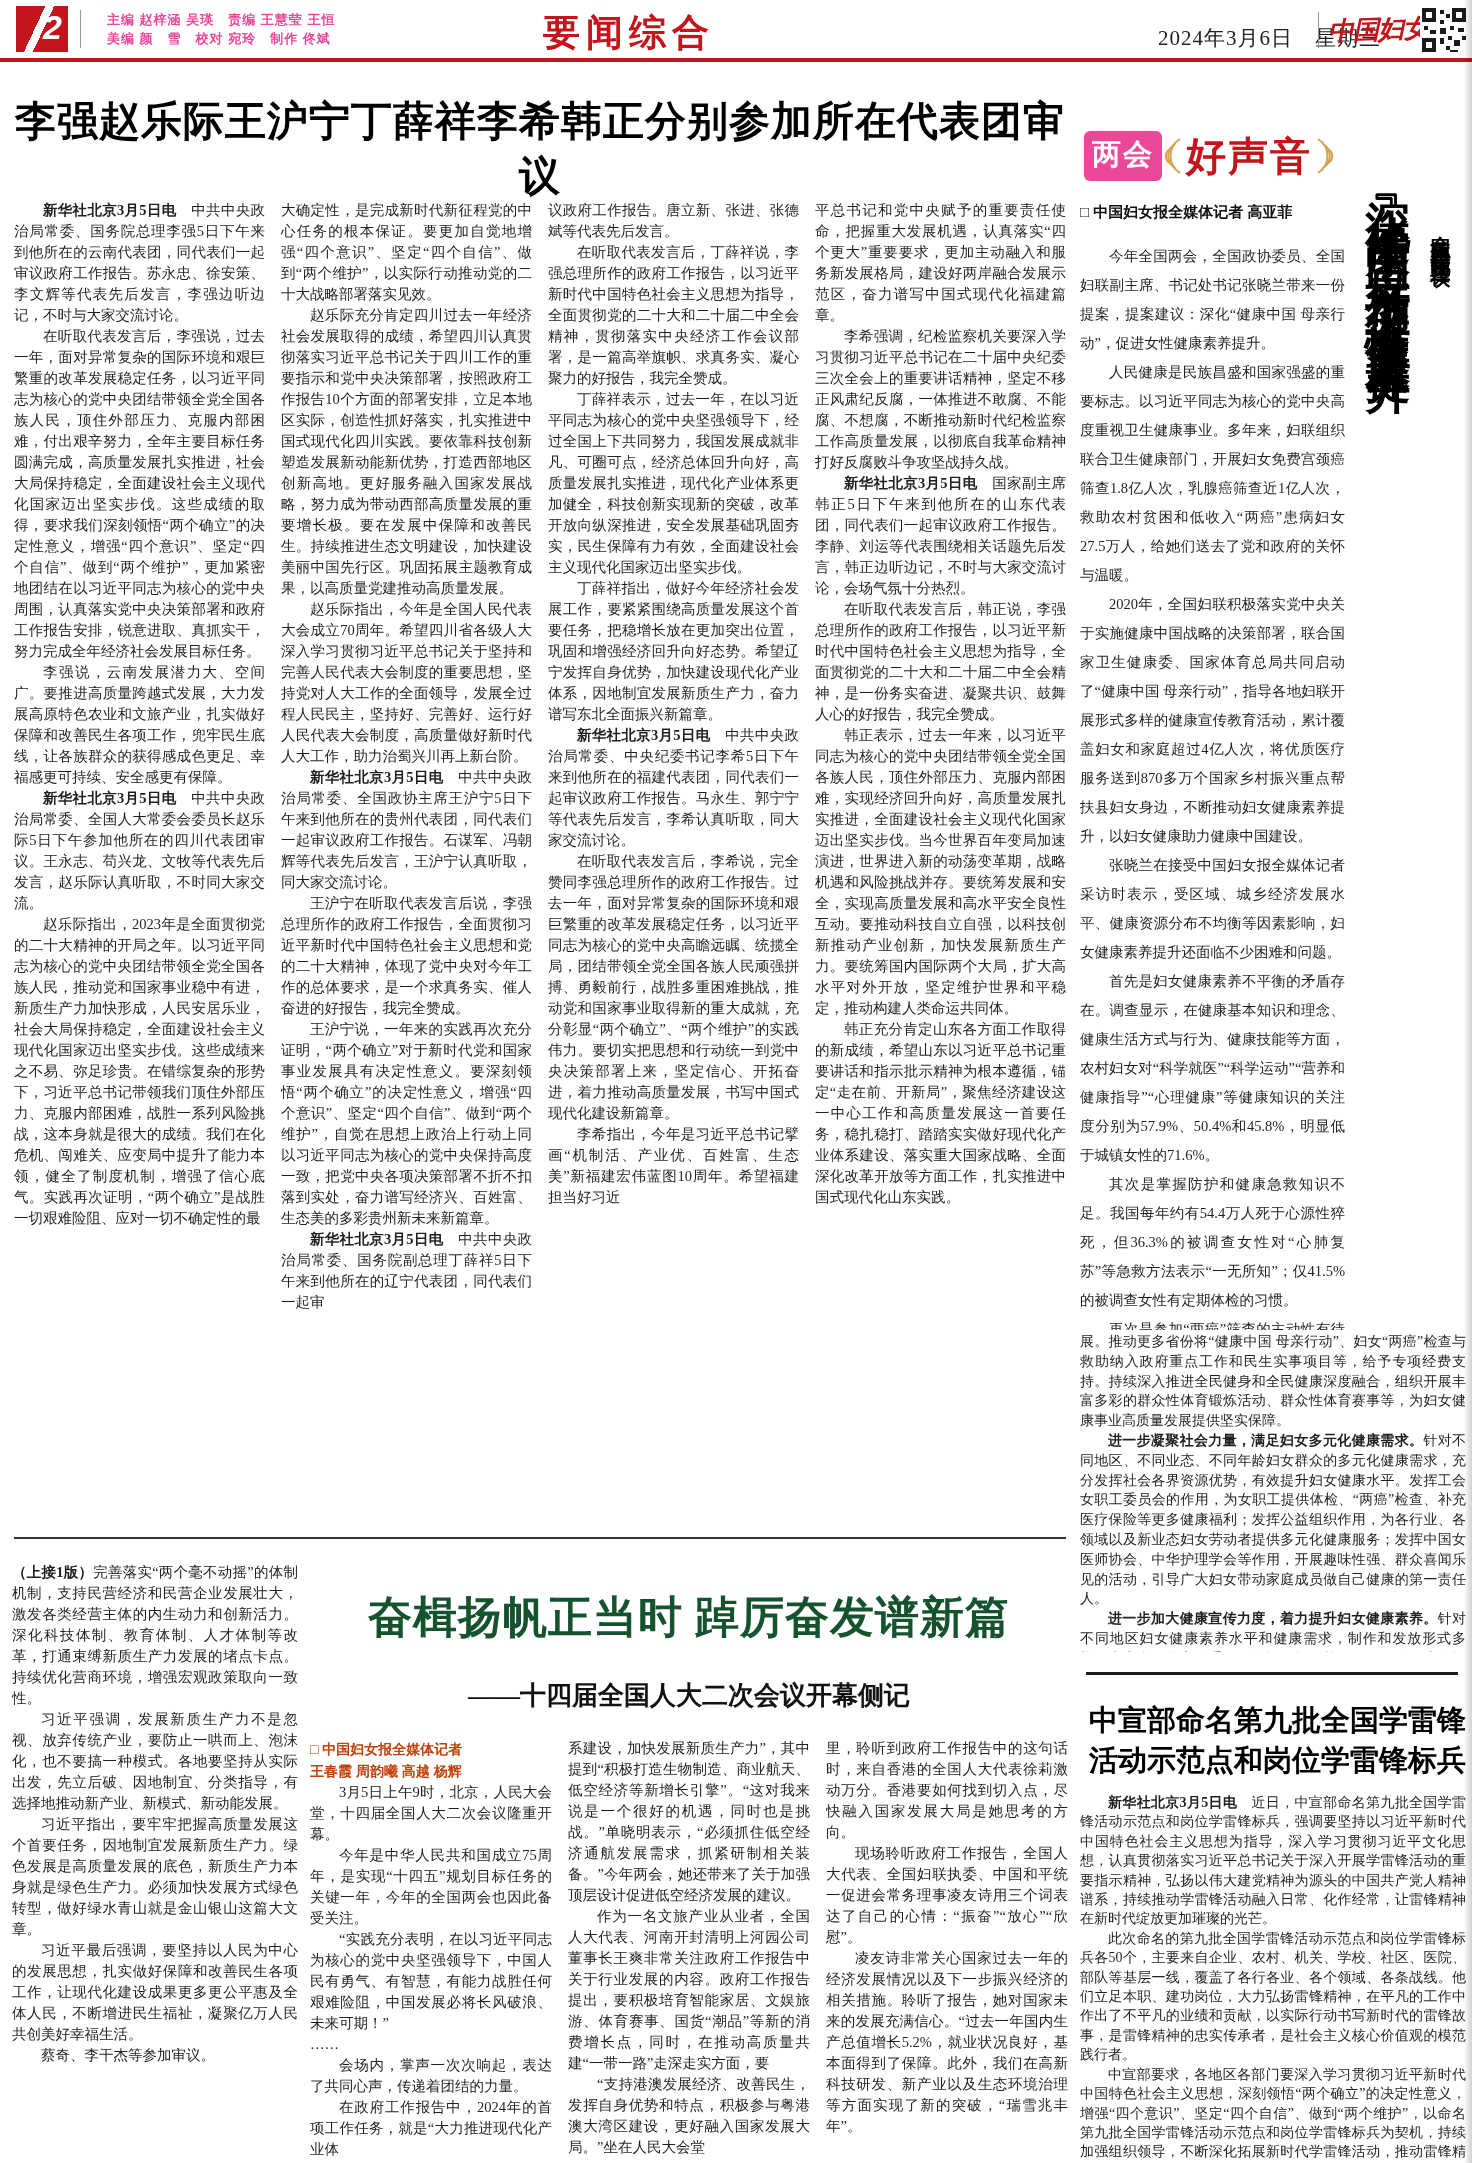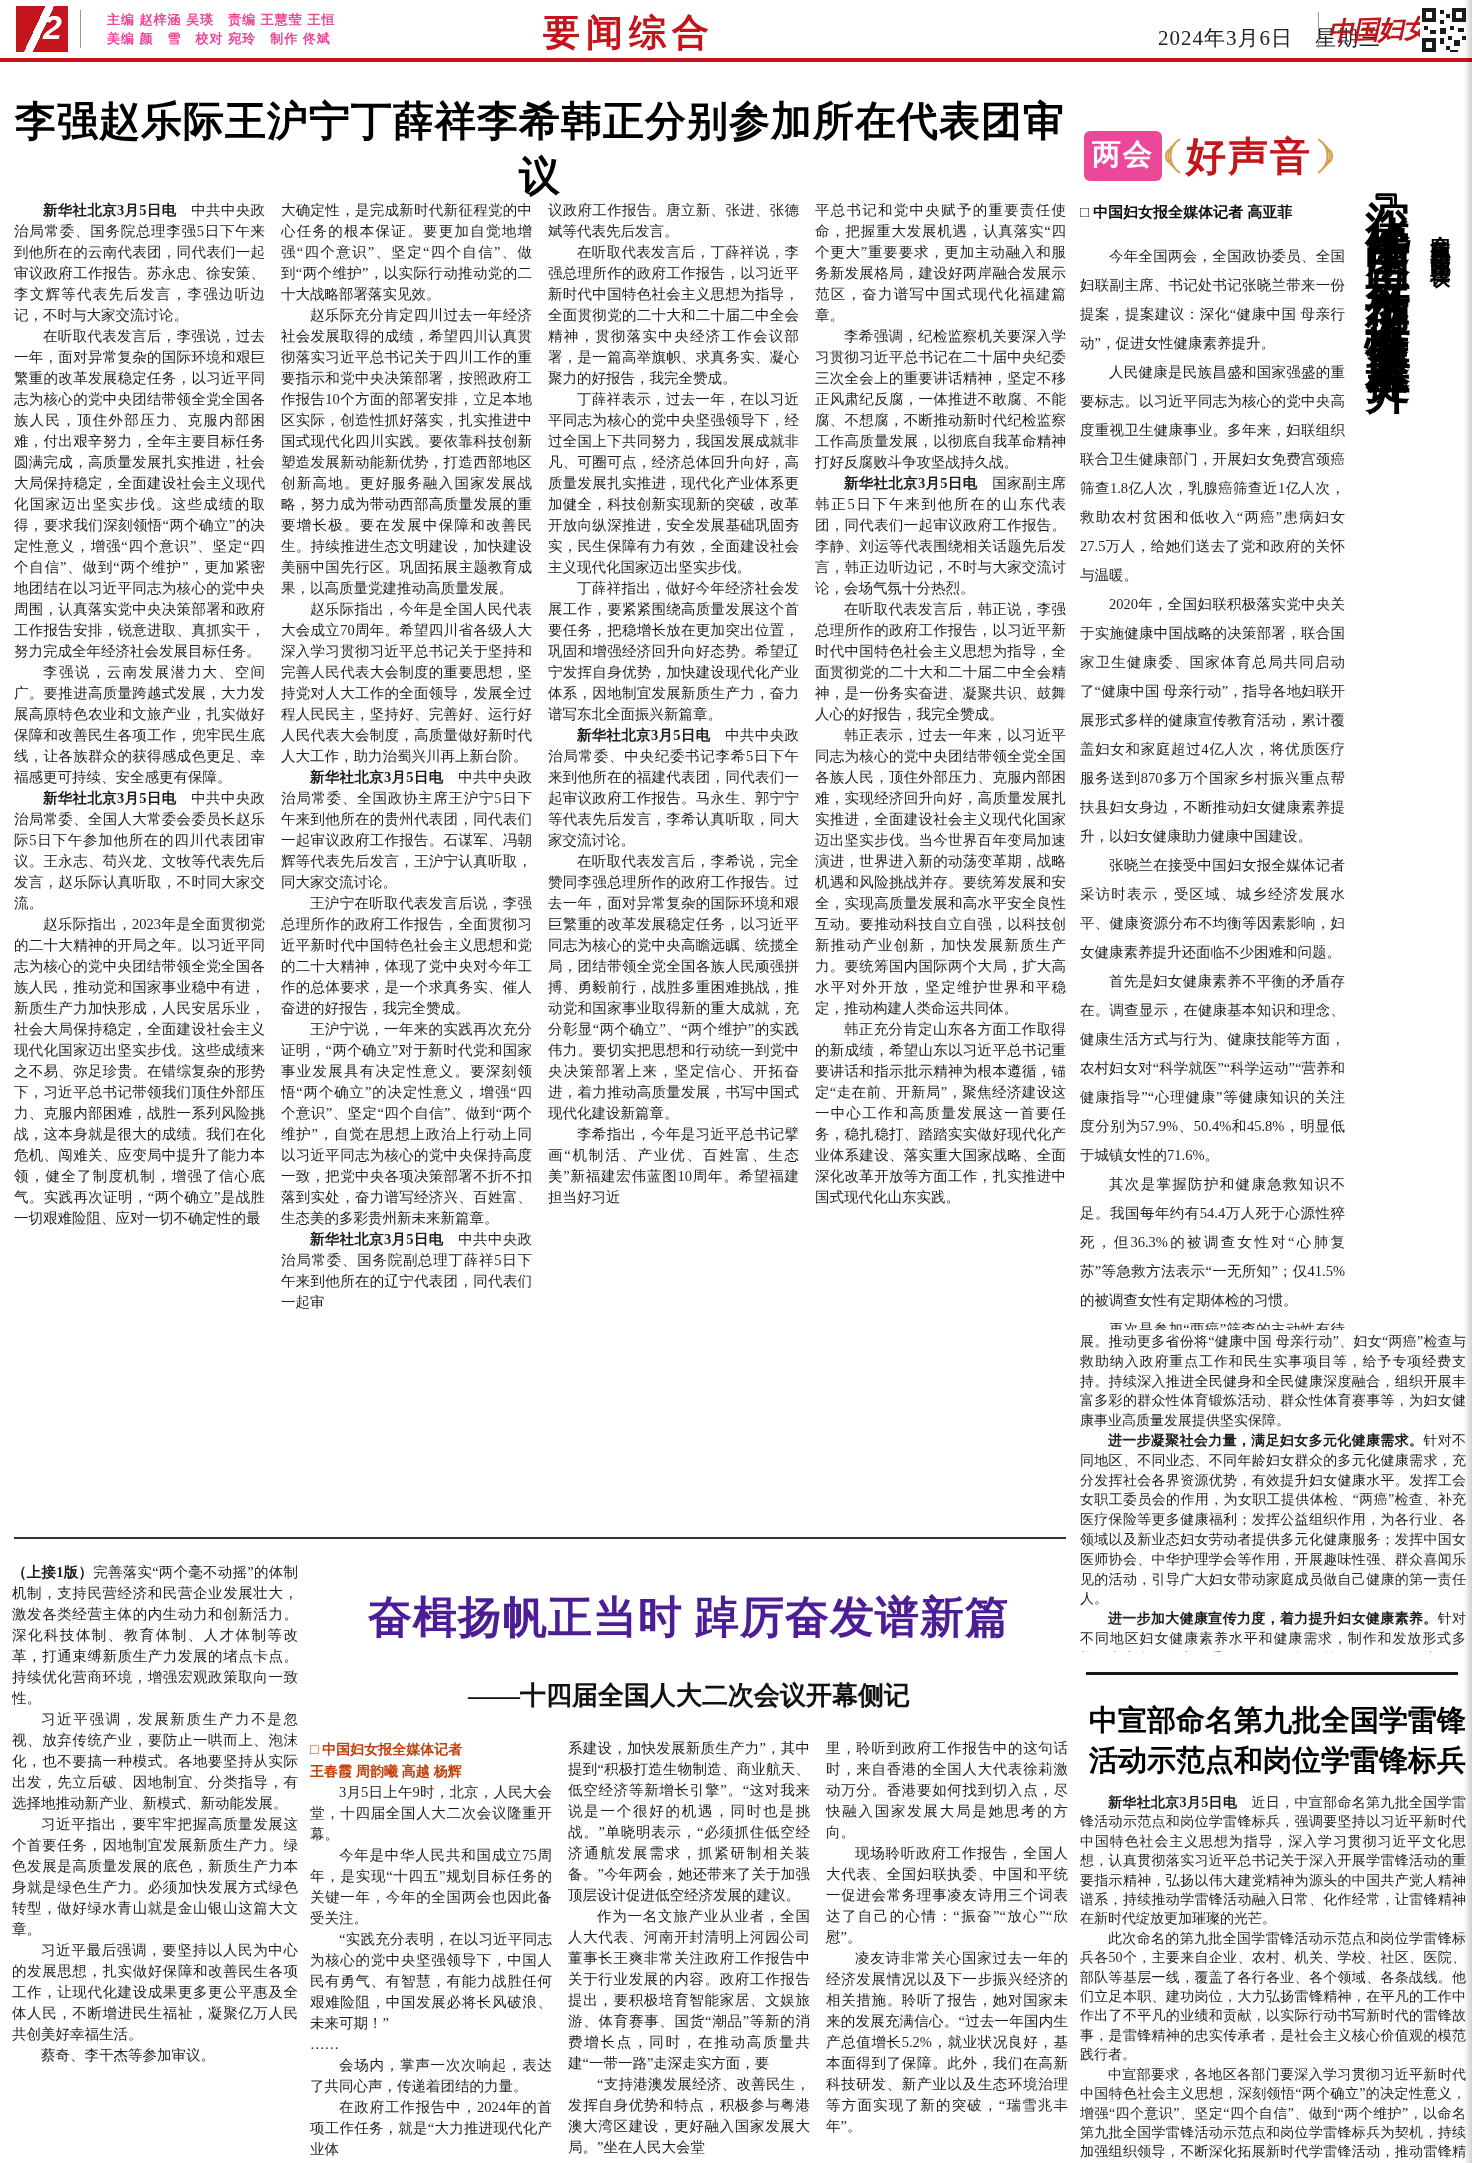--- a/index.html
+++ b/index.html
@@ -43,21 +43,21 @@
   .col-2 { left:281px; top:200px; width:251px; height:1312px; }
   .col-3 { left:548px; top:200px; width:251px; height:1312px; }
   .col-4 { left:815px; top:200px; width:251px; height:1312px; }
   .mid-rule { left:14px; top:1537px; width:1052px; height:2px; background:#333; }
 
   
   .left-cont { left:12px; top:1562px; width:286px; height:598px; overflow:hidden;}
 
   
   .feat-headline { left:310px; top:1588px; width:758px; text-align:center;
-    font-size:44px; font-weight:900; color:#4c1d95; letter-spacing:1px;}
+    font-size:44px; font-weight:900; color:#14532d; letter-spacing:1px;}
   .feat-subtitle { left:310px; top:1678px; width:758px; text-align:center;
     font-size:26px; font-weight:bold; color:#111;}
   .feat-col { top:1738px; width:242px; height:424px; overflow:hidden;}
   .feat-c1 { left:310px; } .feat-c2 { left:568px;font-family:Liberation Serif, serif; } .feat-c3 { left:826px; }
   .byline { font-family:"Liberation Sans","DejaVu Sans",sans-serif; font-weight:bold;
     font-size:14px; line-height:22px; color:#c2410c; }
 
   
   .badge-row { left:1084px; top:130px; width:270px; height:52px; display:flex; align-items:center;}
   .badge-box { background:#ec4899; color:#fff; font-weight:900; border-radius:6px;

